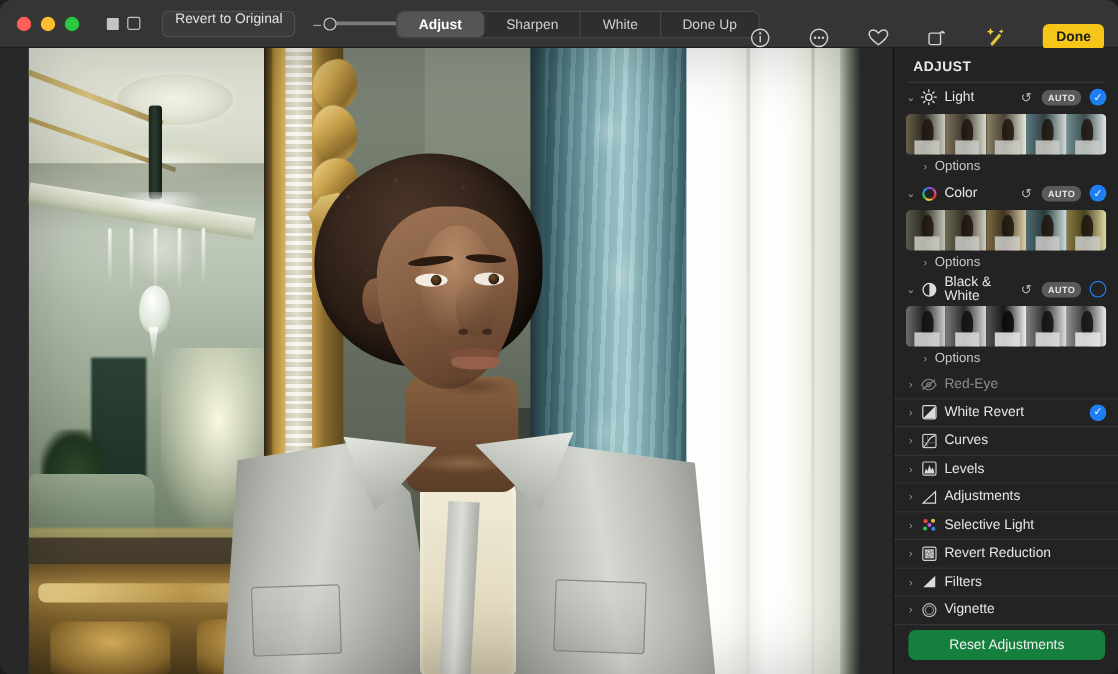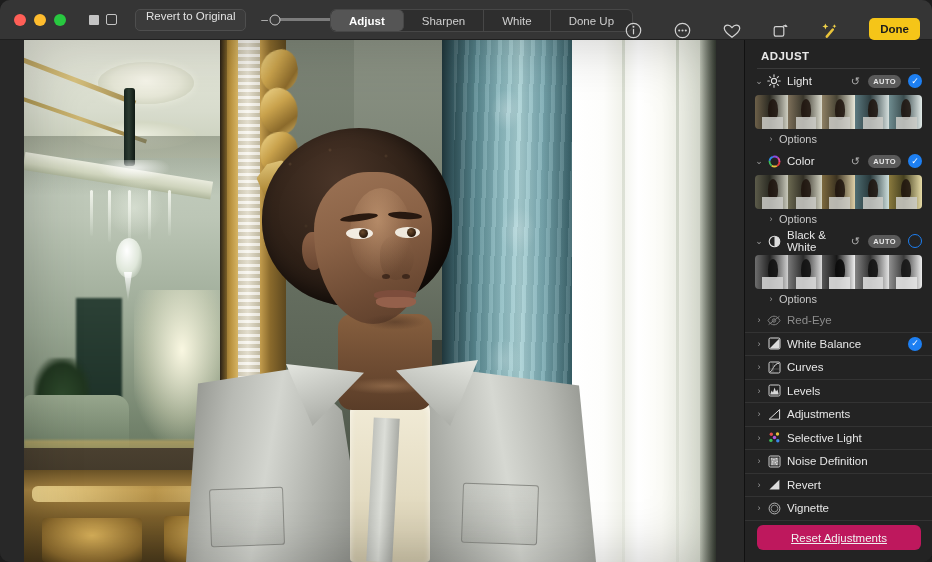--- a/index.html
+++ b/index.html
@@ -78,22 +78,22 @@
     color: #cfcfcf; font-size: 11.5px;
     border-right: 1px solid #474747;
   }
   .seg:last-child { border-right: none; }
   .seg.active {
     background: #555555; color: #ffffff; font-weight: bold;
     border-radius: 5px;
   }
 
   .tools-right {
-    position: absolute; right: 12px; top: 0; height: 40px;
-    display: flex; align-items: flex-end; gap: 30px;
+    position: absolute; right: 12px; top: 11px; height: 40px;
+    display: flex; align-items: center; gap: 30px;
   }
   .ticon { width: 19px; height: 19px; display: flex; align-items: center; justify-content: center; }
   .done-btn {
     height: 22px; padding: 0 11px;
     background: #f5c518; color: #1c1c1c;
     font-size: 11.5px; font-weight: bold;
     border-radius: 5px;
     display: flex; align-items: center;
   }
 
@@ -513,23 +513,23 @@
   .list-row {
     display: flex; align-items: center;
     height: 23.5px; padding: 0 10px 0 8px;
     border-bottom: 1px solid #333;
   }
   .list-row:first-of-type { border-top: 1px solid #333; }
 
   .reset-adj {
     position: absolute; left: 12px; bottom: 12px;
     width: 164px; height: 25px;
-    background: #be185d; border-radius: 6px;
+    background: #15803d; border-radius: 6px;
     color: #f0f0f0; font-size: 11.5px;
-    display: flex; align-items: center; justify-content: center; text-decoration: underline;
+    display: flex; align-items: center; justify-content: center;
   }
 
   svg { display: block; }
 </style>
 </head>
 <body>
 
 <div class="window">
 
   <div class="toolbar">
@@ -862,21 +862,21 @@
     </div>
 
     <div class="list-row">
       <span class="chev">›</span>
       <span class="sec-icon">
         <svg width="13" height="13" viewBox="0 0 13 13">
           <rect x="1" y="1" width="11" height="11" rx="1.4" fill="none" stroke="#dcdcdc" stroke-width="1"></rect>
           <path d="M1.6 11.4 L11.4 1.6 L11.4 11.4 Z" fill="#dcdcdc"></path>
         </svg>
       </span>
-      <span class="sec-name">White Balance</span>
+      <span class="sec-name">White Revert</span>
       <span class="toggle on">
           <span class="ck">✓</span>
         </span>
     </div>
 
     <div class="list-row">
       <span class="chev">›</span>
       <span class="sec-icon">
         <svg width="13" height="13" viewBox="0 0 13 13">
           <rect x="1" y="1" width="11" height="11" rx="1.4" fill="none" stroke="#cfcfcf" stroke-width="1"></rect>
@@ -934,31 +934,31 @@
               <rect x="5.4" y="4.2" width="1" height="1"></rect>
             <rect x="7.8" y="3.2" width="1" height="1"></rect>
               <rect x="4.2" y="6.4" width="1" height="1"></rect>
             <rect x="6.8" y="7.2" width="1" height="1"></rect>
               <rect x="8.6" y="5.8" width="1" height="1"></rect>
             <rect x="3.6" y="8.6" width="1" height="1"></rect>
               <rect x="8.2" y="8.8" width="1" height="1"></rect>
           </g>
         </svg>
       </span>
-      <span class="sec-name">Noise Definition</span>
+      <span class="sec-name">Revert Reduction</span>
     </div>
 
     <div class="list-row">
       <span class="chev">›</span>
       <span class="sec-icon">
         <svg width="13" height="13" viewBox="0 0 13 13">
           <path d="M1.4 11.4 L11.4 11.4 L11.4 1.8 Z" fill="#dcdcdc"></path>
         </svg>
       </span>
-      <span class="sec-name">Revert</span>
+      <span class="sec-name">Filters</span>
     </div>
 
     <div class="list-row">
       <span class="chev">›</span>
       <span class="sec-icon">
         <svg width="13" height="13" viewBox="0 0 13 13">
           <circle cx="6.5" cy="6.5" r="5.4" fill="none" stroke="#b8b8b8" stroke-width="1"></circle>
           <circle cx="6.5" cy="6.5" r="3.4" fill="none" stroke="#8e8e8e" stroke-width="1"></circle>
         </svg>
       </span>

